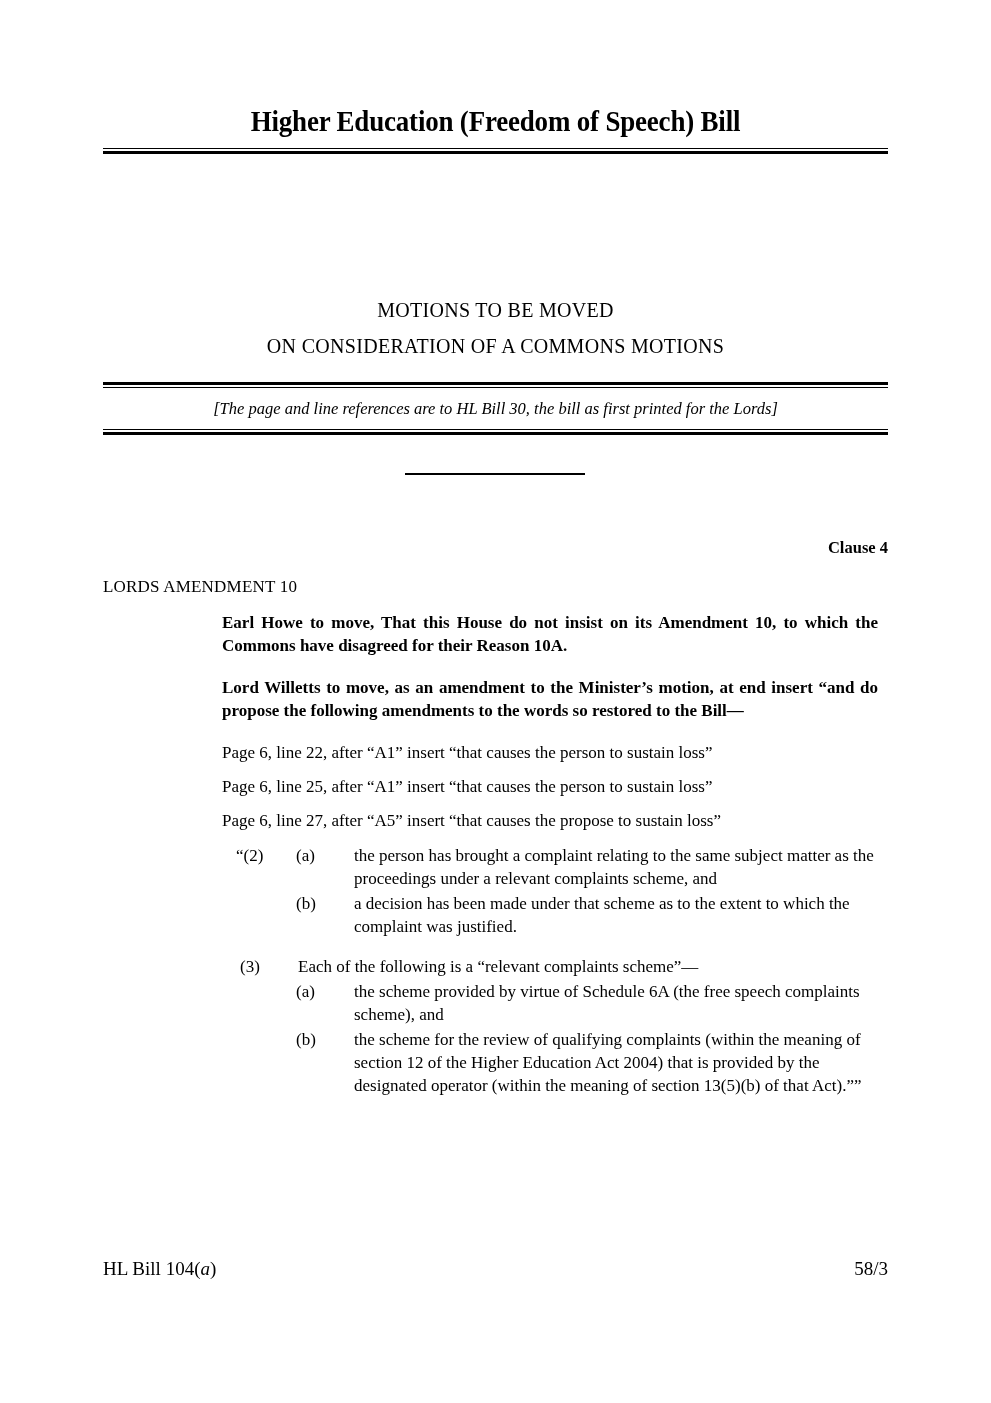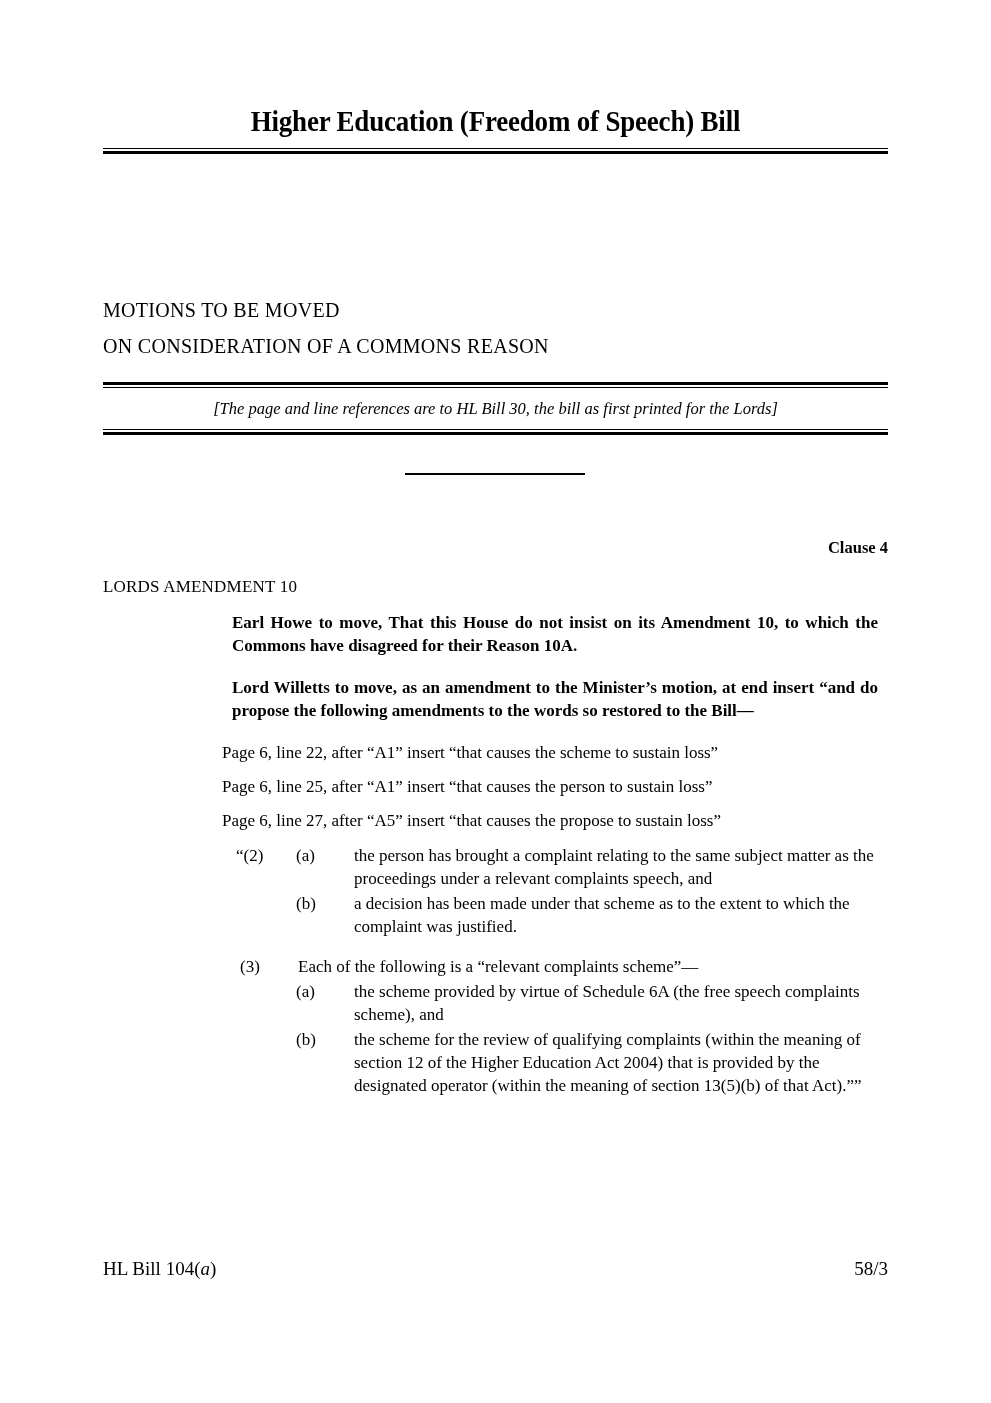--- a/index.html
+++ b/index.html
@@ -47,21 +47,21 @@
   .rule-thin { height: 1px; background: #000; width: 100%; }
   .rule-thick { height: 3px; background: #000; width: 100%; }
   .rule-gap-1 { height: 2px; }
 
   
   .subtitle-block {
     position: absolute;
     left: 103px;
     top: 292px;
     width: 785px;
-    text-align: left;
+    text-align: center;
   }
   .subtitle-line {
     font-size: 20px;
     line-height: 36px;
     letter-spacing: 0.3px;
   }
 
   
   .note-zone {
     position: absolute;
@@ -115,21 +115,20 @@
     width: 656px;
     font-size: 17px;
   }
 
   .motion-para {
     font-weight: bold;
     text-align: justify;
     text-justify: inter-word;
     line-height: 23px;
     margin-bottom: 19px;
-    margin-left: 10px;
   }
   .motion-para:last-of-type { margin-bottom: 0; }
 
   .amend-line {
     line-height: 22px;
     margin-bottom: 12px;
   }
 
   .amend-list { margin-top: 20px; }
 
@@ -181,21 +180,21 @@
   <div class="doc-title">Higher Education (Freedom of Speech) Bill</div>
 
   <div class="rule-zone-top">
     <div class="rule-thin"></div>
     <div class="rule-gap-1"></div>
     <div class="rule-thick"></div>
   </div>
 
   <div class="subtitle-block">
     <div class="subtitle-line">MOTIONS TO BE MOVED</div>
-    <div class="subtitle-line">ON CONSIDERATION OF A COMMONS REASON</div>
+    <div class="subtitle-line">ON CONSIDERATION OF A COMMONS MOTIONS</div>
   </div>
 
   <div class="note-zone">
     <div class="rule-thick"></div>
     <div class="rule-gap-1"></div>
     <div class="rule-thin"></div>
     <div class="note-text">[The page and line references are to HL Bill 30, the bill as first printed for the Lords]</div>
     <div class="rule-thin"></div>
     <div class="rule-gap-1"></div>
     <div class="rule-thick"></div>
@@ -205,33 +204,33 @@
 
   <div class="clause-heading">Clause 4</div>
   <div class="amendment-heading">LORDS AMENDMENT 10</div>
 
   <div class="body-col">
 
     <div class="motion-para">Earl Howe to move, That this House do not insist on its Amendment 10, to which the Commons have disagreed for their Reason 10A.</div>
     <div class="motion-para">Lord Willetts to move, as an amendment to the Minister’s motion, at end insert “and do propose the following amendments to the words so restored to the Bill—</div>
 
     <div class="amend-list">
-      <div class="amend-line">Page 6, line 22, after “A1” insert “that causes the scheme to sustain loss”</div>
+      <div class="amend-line">Page 6, line 22, after “A1” insert “that causes the person to sustain loss”</div>
       <div class="amend-line">Page 6, line 25, after “A1” insert “that causes the person to sustain loss”</div>
       <div class="amend-line">Page 6, line 27, after “A5” insert “that causes the propose to sustain loss”</div>
     </div>
 
     <div class="group">
       <div class="row level1">
         <span class="marker indent-quote">“(2)</span>
       </div>
       <div class="sub-rows">
         <div class="row level2">
           <span class="marker">(a)</span>
-          <span class="body">the person has brought a complaint relating to the same subject matter as the proceedings under a relevant complaints speech, and</span>
+          <span class="body">the person has brought a complaint relating to the same subject matter as the proceedings under a relevant complaints scheme, and</span>
         </div>
         <div class="row level2">
           <span class="marker">(b)</span>
           <span class="body">a decision has been made under that scheme as to the extent to which the complaint was justified.</span>
         </div>
       </div>
     </div>
 
     <div class="group">
       <div class="row level1">

